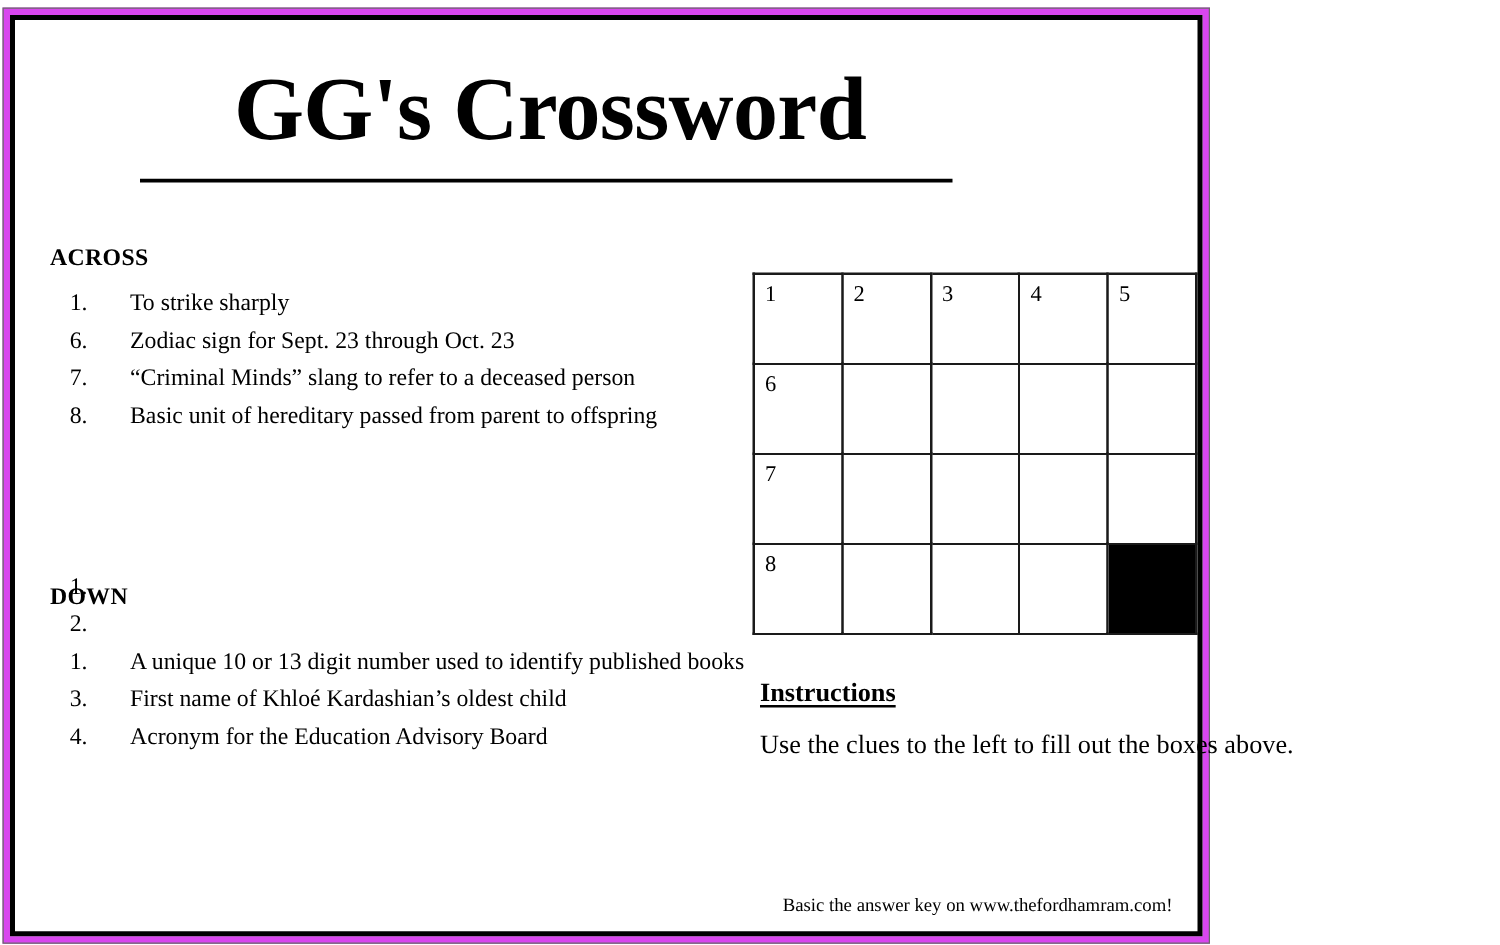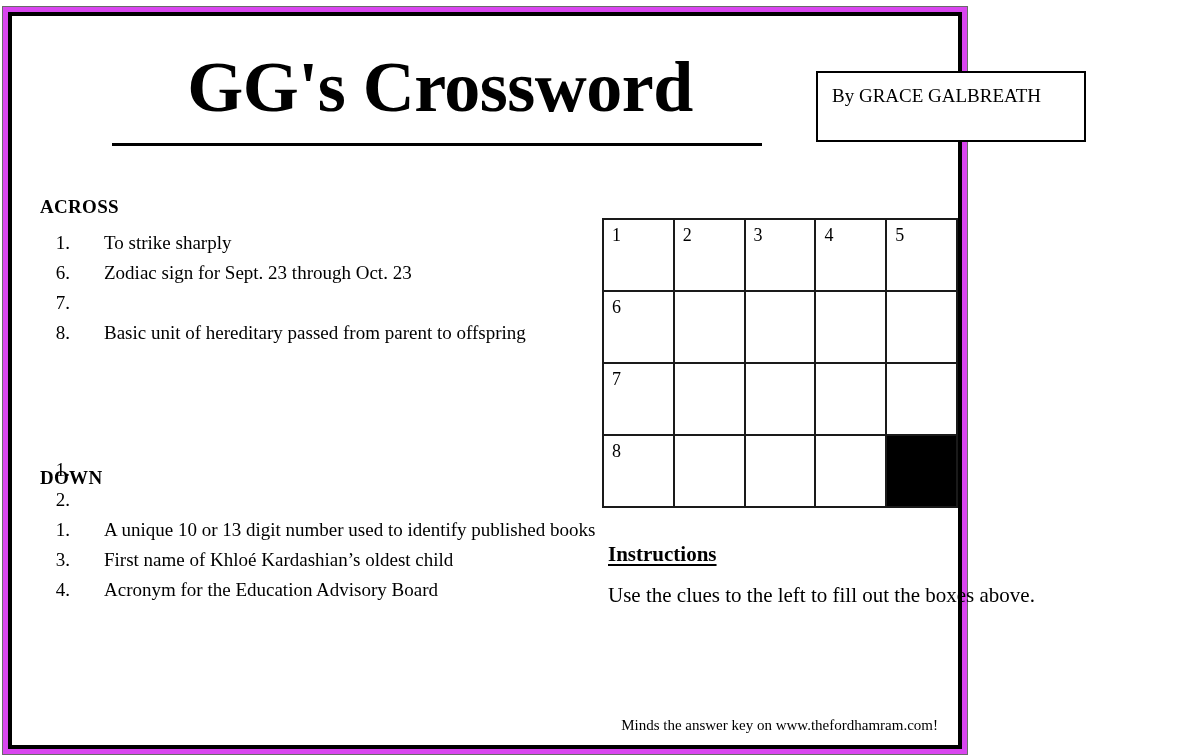--- a/index.html
+++ b/index.html
@@ -184,36 +184,34 @@
 </head>
 <body>
 
 <div class="page">
   <div class="page-inner">
     <div class="content">
 
       <div class="title">GG's Crossword</div>
       <div class="title-rule"></div>
 
-      <div class="byline-box">
-        <div class="byline-text">By GRACE GALBREATH</div>
-      </div>
 
       <div class="clue-heading heading-across">ACROSS</div>
       <div class="clue-list list-across" id="across-list">
           <div class="clue-row">
             <div class="clue-num">1.</div>
             <div class="clue-text">To strike sharply</div>
           </div>
           <div class="clue-row">
             <div class="clue-num">6.</div>
             <div class="clue-text">Zodiac sign for Sept. 23 through Oct. 23</div>
           </div>
           <div class="clue-row">
             <div class="clue-num">7.</div>
+            <div class="clue-text">“Criminal Minds” slang to refer to a deceased person</div>
           </div>
           <div class="clue-row">
             <div class="clue-num">8.</div>
             <div class="clue-text">Basic unit of hereditary passed from parent to offspring</div>
           </div>
         </div>
 
       <div class="clue-heading heading-down">DOWN</div>
       <div class="clue-list list-down" id="down-list">
           <div class="clue-row">
@@ -281,17 +279,17 @@
               <td></td>
               <td></td>
               <td class="blocked"></td>
             </tr>
           </tbody>
       </table>
 
       <div class="instructions-heading">Instructions</div>
       <div class="instructions-body">Use the clues to the left to fill out the boxes above.</div>
 
-      <div class="footer">Minds the answer key on www.thefordhamram.com!</div>
+      <div class="footer">Basic the answer key on www.thefordhamram.com!</div>
 
     </div>
   </div>
 </div>
 
 </body></html>

